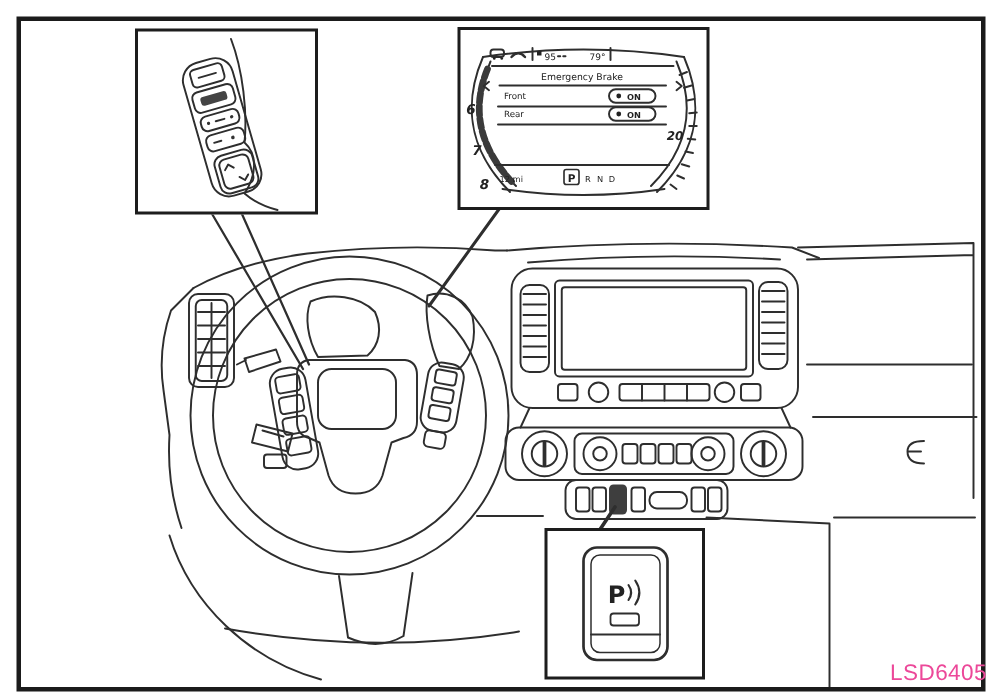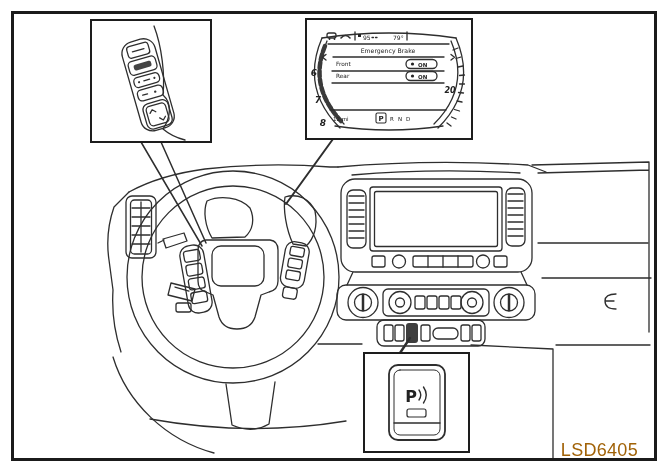--- a/index.html
+++ b/index.html
@@ -14,22 +14,22 @@
   .main-art{position:absolute;left:0;top:0;z-index:1;}
   .callout{
     position:absolute;background:#ffffff;border:2px solid #1d1d1d;
     box-sizing:border-box;z-index:2;
   }
   .callout svg{display:block;}
   .box-steering{left:90px;top:19px;width:122px;height:124px;}
   .box-cluster{left:305px;top:18px;width:168px;height:122px;}
   .box-sonar{left:363px;top:352px;width:107px;height:101px;}
   .fig-code{
-    position:absolute;top:440px;right:30px;z-index:4;
-    font-family:"Liberation Sans",sans-serif;font-size:18px;color:#a16207;
+    position:absolute;top:440px;right:10px;z-index:4;
+    font-family:"Liberation Sans",sans-serif;font-size:15px;color:#ec4899;
     letter-spacing:0.3px;
   }
   svg text{font-family:"DejaVu Sans",sans-serif;fill:#222;}
   .ln{stroke:#2e2e2e;fill:none;stroke-width:1.3;stroke-linecap:round;stroke-linejoin:round;}
 </style>
 </head>
 <body>
 
 <svg class="main-art" width="668" height="466" viewBox="0 0 668 466">
   <g class="ln">

